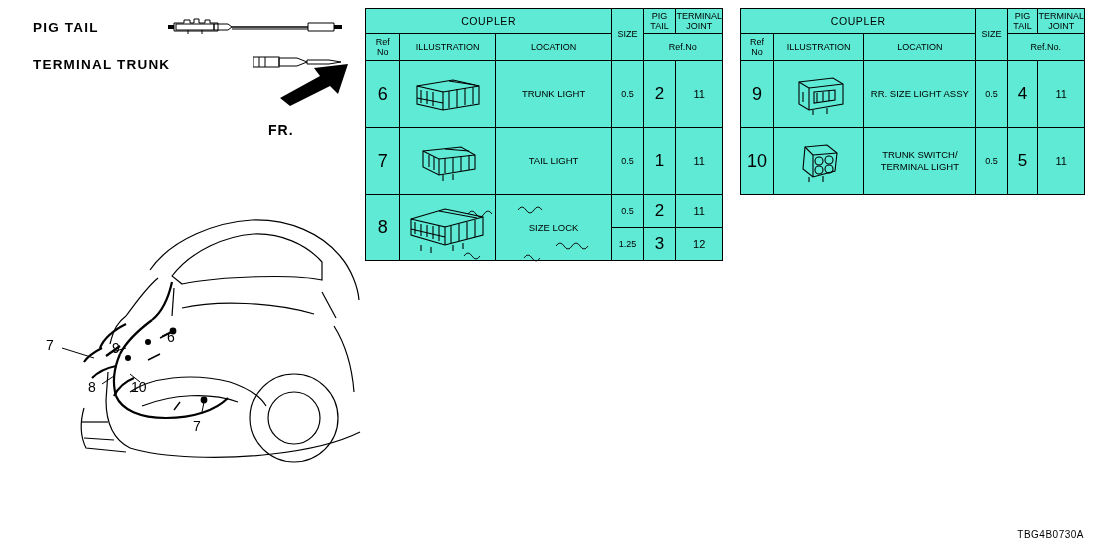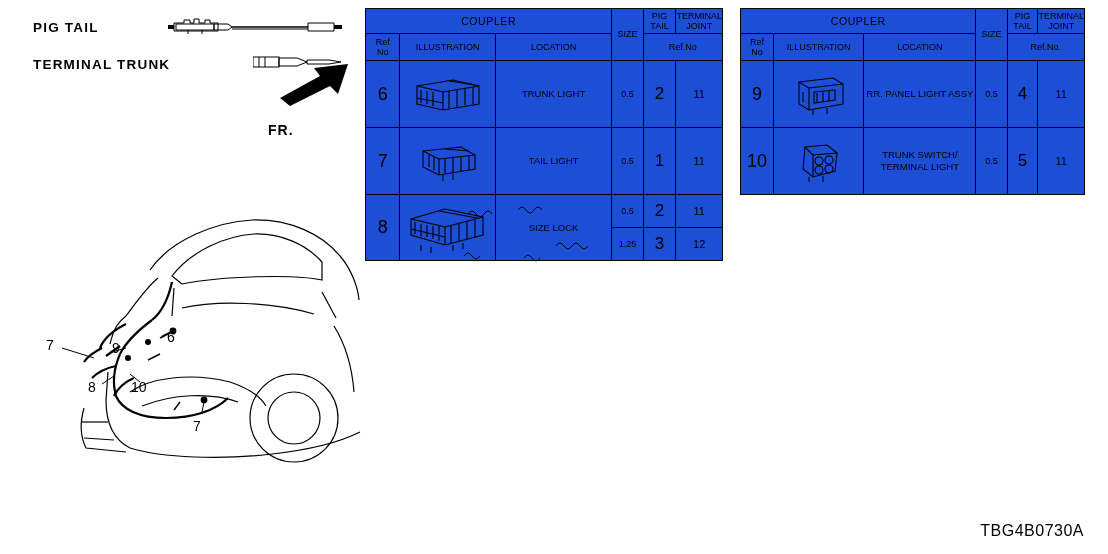--- a/index.html
+++ b/index.html
@@ -38,21 +38,21 @@
   #co-8{left:88px;top:379px;}
   #co-10{left:131px;top:379px;}
   #co-7b{left:193px;top:418px;}
 
   
   table{border-collapse:collapse;}
   .ctab{
     position:absolute;
     border:1px solid #000;
     font-size:10px;
-    background:#1d4ed8;
+    background:#5eead4;
   }
   .ctab td,.ctab th{
     border:1px solid #000;
     text-align:center;
     vertical-align:middle;
     font-weight:normal;
     padding:0;
   }
   .hdr-coupler{font-size:10.5px;letter-spacing:.6px;}
   .hdr-small{font-size:9px;line-height:1.15;}
@@ -60,21 +60,21 @@
   .size{font-size:9px;}
   .pig{font-size:17px;}
   .tj{font-size:11px;}
   .loc{font-size:9.5px;text-align:left;padding-left:7px;line-height:1.25;margin-top:10px;}
   .illu{padding:2px 0;}
 
   
   .cimg{display:block;margin:0 auto;}
 
   
-  #footer-code{right:24px;bottom:14px;font-size:16px;letter-spacing:.5px;margin-top:24px;}
+  #footer-code{right:24px;bottom:14px;font-size:10px;letter-spacing:.5px;margin-top:24px;}
 
   
   .squiggle{position:absolute;pointer-events:none;}
 </style>
 </head>
 <body>
 
 <div class="abs legend-label" id="pig-tail-label">PIG TAIL</div>
 <div class="abs legend-label" id="terminal-joint-label">TERMINAL TRUNK</div>
 
@@ -335,21 +335,21 @@
           <path d="M20 22 L20 32"></path>
           <path d="M31 22 L52 20 L52 30 L31 33 Z"></path>
           <path d="M34 23 L34 32"></path>
               <path d="M40 22 L40 31"></path>
               <path d="M46 21 L46 31"></path>
           <path d="M30 40 L30 45"></path>
               <path d="M44 38 L44 44"></path>
         </g>
       </svg>
     </td>
-    <td class="loc">RR. PANEL LIGHT ASSY</td>
+    <td class="loc">RR. SIZE LIGHT ASSY</td>
     <td class="size">0.5</td>
     <td class="pig">4</td>
     <td class="tj">11</td>
   </tr>
 
   <tr>
     <td class="refno" style="height:66px">10</td>
     <td class="illu">
       <svg class="cimg" width="72" height="48" viewBox="0 0 72 48">
         <g fill="none" stroke="#000" stroke-width="1.1">

